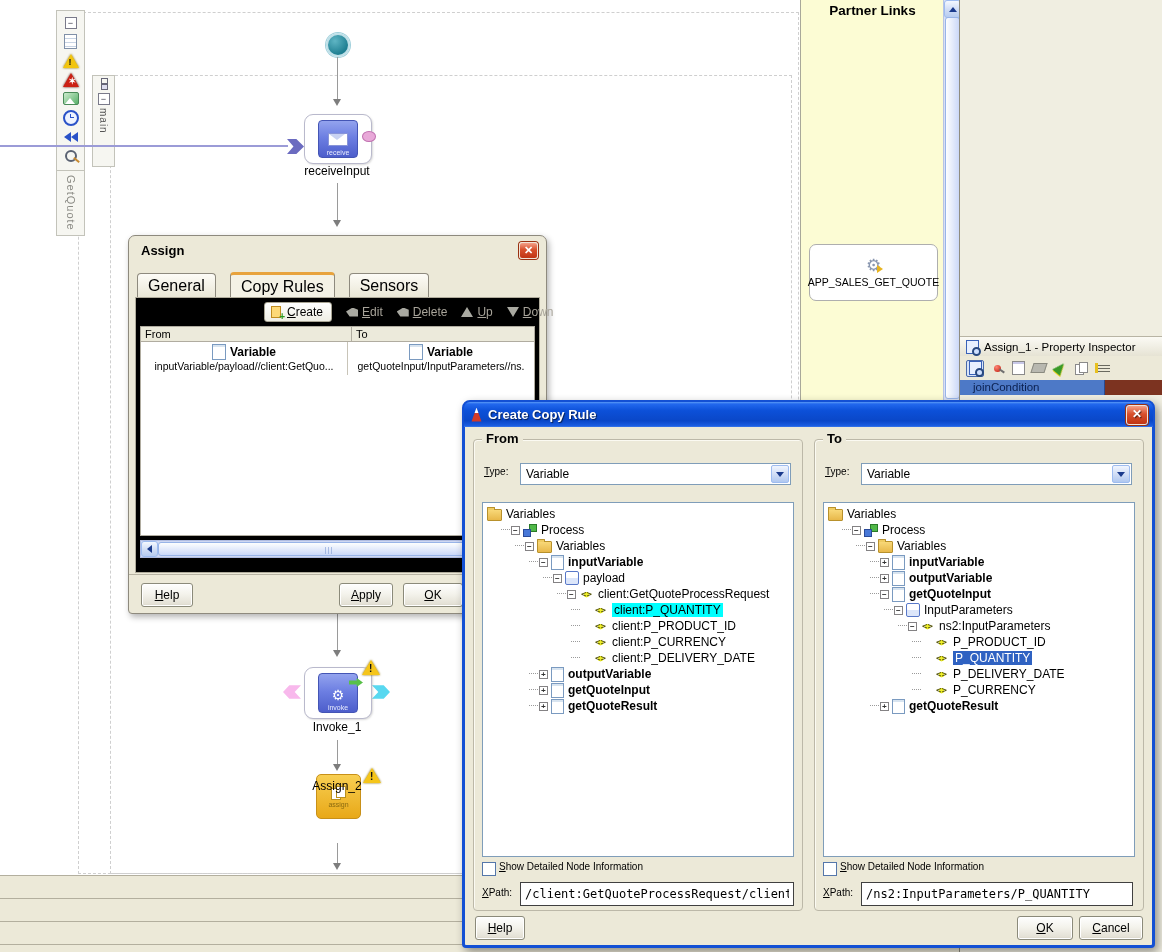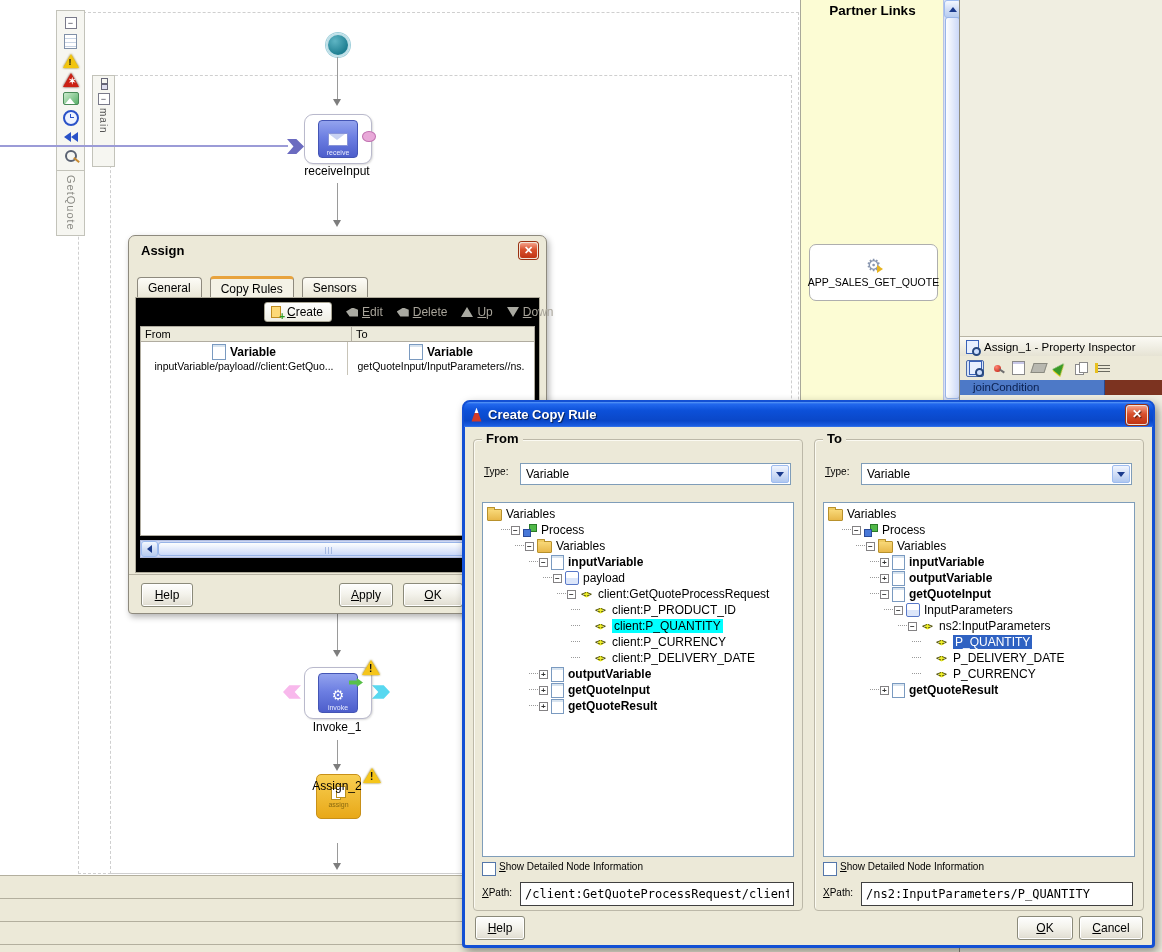--- a/index.html
+++ b/index.html
@@ -90,21 +90,21 @@
   .list-ic{width:12px;height:10px;background:repeating-linear-gradient(#ece9d8 0 2px,#6a6a60 2px 3px);border-left:3px solid #e8c020;}
   .jc-row{position:absolute;display:flex;font-size:11.5px;}
   .jc-cell-l{background:#4d79c7;color:#0b2050;padding:1px 0 1px 13px;width:131px;border-right:1px solid #2a4a90;}
   .jc-cell-r{background:#7c3320;flex:1;}
 
   
   .toolwin{position:absolute;background:#ece9d8;border:1px solid #8e8a7e;border-radius:7px 7px 4px 4px;box-shadow:2px 3px 6px rgba(0,0,0,.3);}
   .toolwin-title{position:absolute;left:12px;top:7px;font:bold 13px "Liberation Sans",sans-serif;}
   .close-red{position:absolute;background:linear-gradient(#f4a088,#d8502c 45%,#c03414);border:1px solid #f0e4d8;border-radius:3px;color:#fff;font:bold 11px/14px "Liberation Sans",sans-serif;text-align:center;box-shadow:0 0 0 1px #9a3010;}
   .tabbar{position:absolute;display:flex;align-items:flex-end;}
-  .tab{padding:3px 10px 3px;border:1px solid #8e8a7e;border-bottom:none;border-radius:4px 4px 0 0;background:linear-gradient(#fdfcf7,#e9e6d5);margin-right:8px;font-size:12px;}
+  .tab{padding:3px 10px 3px;border:1px solid #8e8a7e;border-bottom:none;border-radius:4px 4px 0 0;background:linear-gradient(#fdfcf7,#e9e6d5);margin-right:14px;font-size:16px;}
   .tab.active{background:#f4f2e6;border-top:3px solid #e8a33d;padding-bottom:5px;position:relative;top:3px;}
   .awin-panel{position:absolute;background:#000000;border:1px solid #b0ac9c;}
   .atoolbar{position:absolute;display:flex;align-items:center;font-size:12px;}
   .createbtn{display:inline-flex;align-items:center;gap:4px;background:linear-gradient(#ffffff,#efeee4);border:1px solid #a8a493;border-radius:3px;padding:2px 8px 2px 5px;}
   .ico-create{position:relative;width:13px;height:13px;}
   .ico-create::before{content:"";position:absolute;left:1px;top:0;width:8px;height:10px;background:#fdd978;border:1px solid #c08c20;}
   .ico-create::after{content:"+";position:absolute;right:-2px;bottom:-3px;font:bold 10px "Liberation Sans",sans-serif;color:#2a9a20;}
   .dis-item{display:inline-flex;align-items:center;gap:4px;color:#a8a49a;margin-left:14px;}
   .gray-blob{width:12px;height:9px;background:#a9a9a1;clip-path:polygon(0 45%,55% 0,100% 25%,100% 100%,30% 100%);}
   .gray-tri-up{width:0;height:0;border-left:6px solid transparent;border-right:6px solid transparent;border-bottom:10px solid #a9a9a1;}
@@ -431,27 +431,27 @@
             <div class="trow" style="padding-left: 74px;">
               <span class="tdots"></span>
               <span class="texp">−</span>
               <span class="ticon ticon-element"></span>
               <span class="">client:GetQuoteProcessRequest</span>
             </div>
             <div class="trow" style="padding-left: 88px;">
               <span class="tdots"></span>
               <span class="texp-sp"></span>
               <span class="ticon ticon-element"></span>
+              <span class="hl-cyan">client:P_QUANTITY</span>
+            </div>
+            <div class="trow" style="padding-left: 88px;">
+              <span class="tdots"></span>
+              <span class="texp-sp"></span>
+              <span class="ticon ticon-element"></span>
               <span class="">client:P_PRODUCT_ID</span>
-            </div>
-            <div class="trow" style="padding-left: 88px;">
-              <span class="tdots"></span>
-              <span class="texp-sp"></span>
-              <span class="ticon ticon-element"></span>
-              <span class="hl-cyan">client:P_QUANTITY</span>
             </div>
             <div class="trow" style="padding-left: 88px;">
               <span class="tdots"></span>
               <span class="texp-sp"></span>
               <span class="ticon ticon-element"></span>
               <span class="">client:P_CURRENCY</span>
             </div>
             <div class="trow" style="padding-left: 88px;">
               <span class="tdots"></span>
               <span class="texp-sp"></span>
@@ -536,20 +536,26 @@
             <div class="trow" style="padding-left: 74px;">
               <span class="tdots"></span>
               <span class="texp">−</span>
               <span class="ticon ticon-element"></span>
               <span class="">ns2:InputParameters</span>
             </div>
             <div class="trow" style="padding-left: 88px;">
               <span class="tdots"></span>
               <span class="texp-sp"></span>
               <span class="ticon ticon-element"></span>
+              <span class="">P_PRODUCT_ID</span>
+            </div>
+            <div class="trow" style="padding-left: 88px;">
+              <span class="tdots"></span>
+              <span class="texp-sp"></span>
+              <span class="ticon ticon-element"></span>
               <span class="hl-blue">P_QUANTITY</span>
             </div>
             <div class="trow" style="padding-left: 88px;">
               <span class="tdots"></span>
               <span class="texp-sp"></span>
               <span class="ticon ticon-element"></span>
               <span class="">P_DELIVERY_DATE</span>
             </div>
             <div class="trow" style="padding-left: 88px;">
               <span class="tdots"></span>

